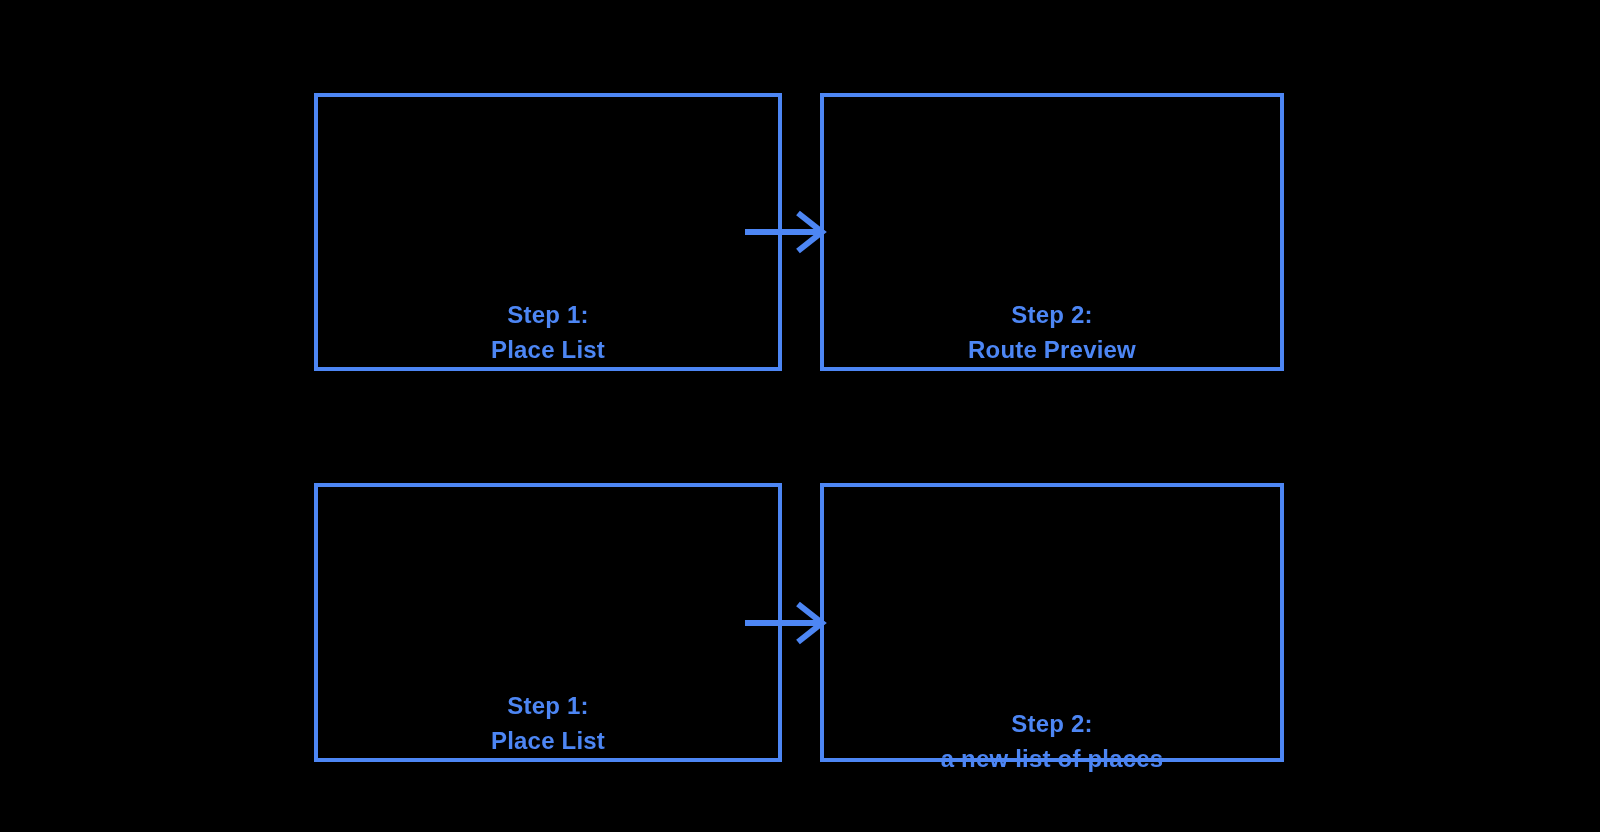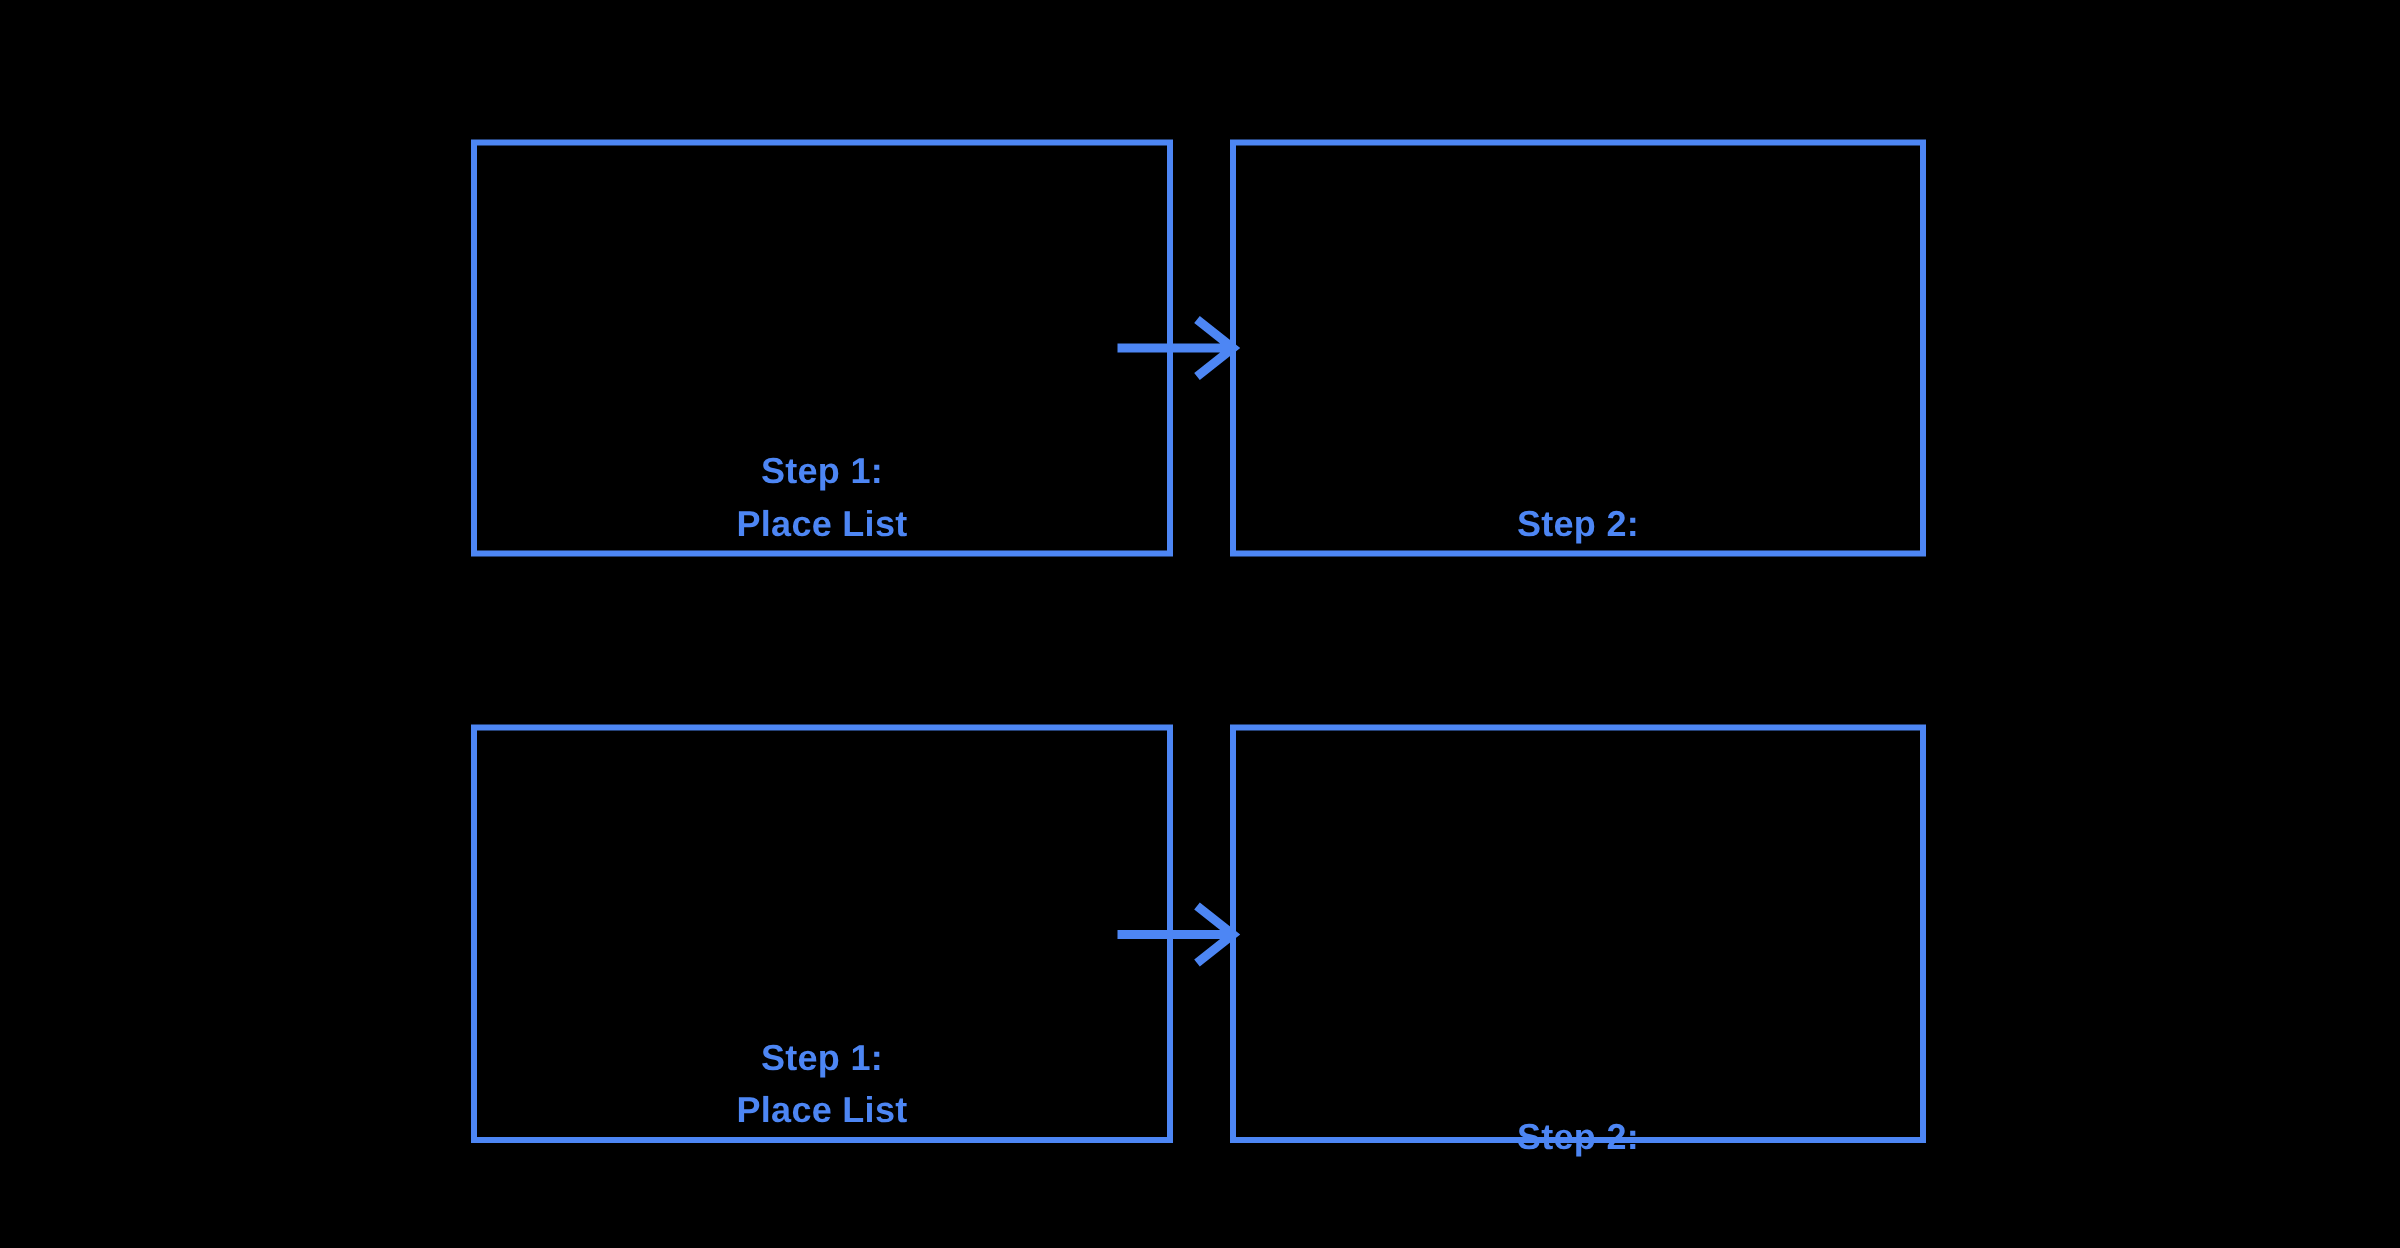--- a/index.html
+++ b/index.html
@@ -58,33 +58,35 @@
     </div>
   </div>
 
   <svg class="arrow" id="arrow-row1" width="84" height="44" viewBox="0 0 84 44" aria-hidden="true">
     <path d="M2 22 H77 M55 3 L79 22 L55 41" fill="none" stroke="currentColor" stroke-width="6" stroke-linejoin="miter" stroke-linecap="butt"></path>
   </svg>
 
   <div class="box" id="box-row1-step2">
     <div class="label">
       <div>Step 2:</div>
+      <div>Route Preview</div>
     </div>
   </div>
 
   <div class="box" id="box-row2-step1">
     <div class="label">
       <div>Step 1:</div>
       <div>Place List</div>
     </div>
   </div>
 
   <svg class="arrow" id="arrow-row2" width="84" height="44" viewBox="0 0 84 44" aria-hidden="true">
     <path d="M2 22 H77 M55 3 L79 22 L55 41" fill="none" stroke="currentColor" stroke-width="6" stroke-linejoin="miter" stroke-linecap="butt"></path>
   </svg>
 
   <div class="box" id="box-row2-step2">
     <div class="label shift-down">
       <div>Step 2:</div>
+      <div>a new list of places</div>
     </div>
   </div>
 
 </div>
 
 </body></html>

